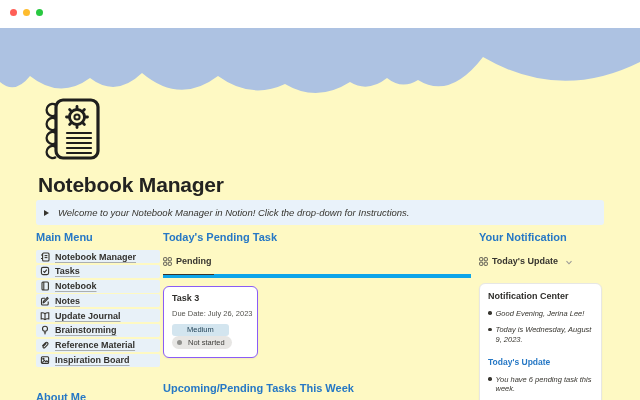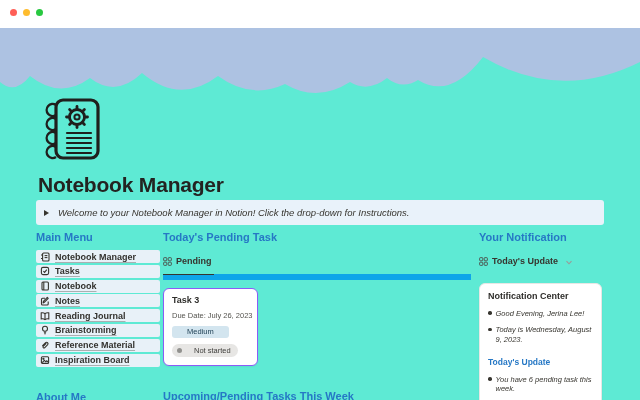--- a/index.html
+++ b/index.html
@@ -1,18 +1,18 @@
 <!DOCTYPE html>
 <html><head>
 <meta charset="utf-8">
 <style>
   * { margin:0; padding:0; box-sizing:border-box; }
   html,body { width:640px; height:400px; }
   body { font-family:"Liberation Sans","DejaVu Sans",sans-serif; background:#fff; color:#37352f; }
-  .window { position:relative; width:640px; height:400px; background:#5eead4; overflow:hidden; }
+  .window { position:relative; width:640px; height:400px; background:#fef9c3; overflow:hidden; }
 
   
   .titlebar { position:absolute; top:0; left:0; width:640px; height:28px; background:#fff; }
   .lights { position:absolute; top:9px; left:10px; display:flex; gap:6px; }
   .light { width:7px; height:7px; border-radius:50%; }
   .light.red{ background:#ff5f57; } .light.yellow{ background:#febc2e; } .light.green{ background:#28c840; }
 
   
   .banner { position:absolute; top:28px; left:0; width:640px; height:80px; }
 
@@ -33,36 +33,36 @@
   
   .menu-list { margin-top:7px; }
   .menu-item { display:flex; align-items:center; gap:5px; height:13px; margin-bottom:1.8px;
                background:#e8f1f8; border-radius:2px; padding:0 4px; cursor:pointer; }
   .menu-item .mi-icon { flex:none; display:flex; align-items:center; color:#37352f; }
   .menu-item .mi-label { font-size:9px; font-weight:600; color:#33322e; white-space:nowrap;
                text-decoration:underline; text-decoration-color:rgba(55,53,47,.35); text-underline-offset:2px; text-decoration-thickness:.8px; }
   .about-heading { position:absolute; top:391px; left:36px; font-size:11px; font-weight:700; color:#2678c5; }
 
   
-  .tabbar { display:flex; align-items:flex-end; border-bottom:6px solid #0ea5e9; margin-top:9px; }
+  .tabbar { display:flex; align-items:flex-end; border-bottom:4px solid #0ea5e9; margin-top:9px; }
   .tab { display:flex; align-items:center; gap:4px; padding:0 2px 4px 0; color:#37352f; cursor:pointer; }
   .tab.active { border-bottom:1.6px solid #37352f; margin-bottom:-1px; }
   .tab-label { font-size:9px; font-weight:600; white-space:nowrap; }
   .tabbar.noline { border-bottom:none; }
   .grid-icon { color:#4d4c48; display:block; }
   .chev { margin-left:3px; color:#9b9a97; display:block; }
 
   
   .task-card { margin-top:8px; width:95px; background:#fff; border:1px solid #8b5cf6; border-radius:6px;
                box-shadow:0 1px 2px rgba(15,15,15,.05); padding:6px 8px 8px; cursor:pointer; }
   .task-title { font-size:9px; font-weight:600; color:#2f2e2b; }
   .task-due { font-size:7.5px; color:#55544f; margin-top:6px; white-space:nowrap;text-align:right; }
   .pill-priority { display:inline-block; margin-top:6px; background:#d3e5ef; color:#1c3d52; border-radius:3px;
                font-size:7.5px; padding:1px 15px 2px; }
-  .pill-status { display:flex; align-items:center; gap:12px; width:max-content; margin-top:6px; background:#e7e6e4;
+  .pill-status { display:flex; align-items:center; gap:6px; width:max-content; background:#e7e6e4;
                border-radius:9px; font-size:7.5px; color:#3f3e3b; padding:1.5px 7px 2px 5px; }
   .status-dot { width:5px; height:5px; border-radius:50%; background:#91918e; flex:none; }
 
   .section-gap { margin-top:24px; }
 
   
   .notif-card { margin-top:9px; width:123px; background:#fff; border:1px solid #e7e7e5; border-radius:6px;
                box-shadow:0 1px 2px rgba(15,15,15,.05); padding:7px 8px; height:140px; }
   .notif-title { font-size:9px; font-weight:600; color:#2f2e2b; }
   .bullet-row { display:flex; align-items:flex-start; gap:4px; margin-top:7.5px; }
@@ -173,21 +173,21 @@
         <span class="mi-label">Notes</span>
       </div>
 
       <div class="menu-item">
         <span class="mi-icon">
           <svg width="10" height="10" viewBox="0 0 10 10" fill="none" stroke="currentColor" stroke-width="1.1">
               <path d="M5 2.6 C4.1 1.9 2.5 1.7 1.2 1.9 V7.9 C2.5 7.7 4.1 7.9 5 8.6 C5.9 7.9 7.5 7.7 8.8 7.9 V1.9 C7.5 1.7 5.9 1.9 5 2.6 Z"></path>
               <line x1="5" y1="2.6" x2="5" y2="8.6"></line>
             </svg>
         </span>
-        <span class="mi-label">Reading Journal</span>
+        <span class="mi-label">Update Journal</span>
       </div>
 
       <div class="menu-item">
         <span class="mi-icon">
           <svg width="10" height="10" viewBox="0 0 10 10" fill="none" stroke="currentColor" stroke-width="1.1">
               <circle cx="5" cy="3.8" r="2.5"></circle>
               <line x1="3.9" y1="7.2" x2="6.1" y2="7.2"></line>
               <line x1="4.2" y1="8.8" x2="5.8" y2="8.8"></line>
             </svg>
         </span>

